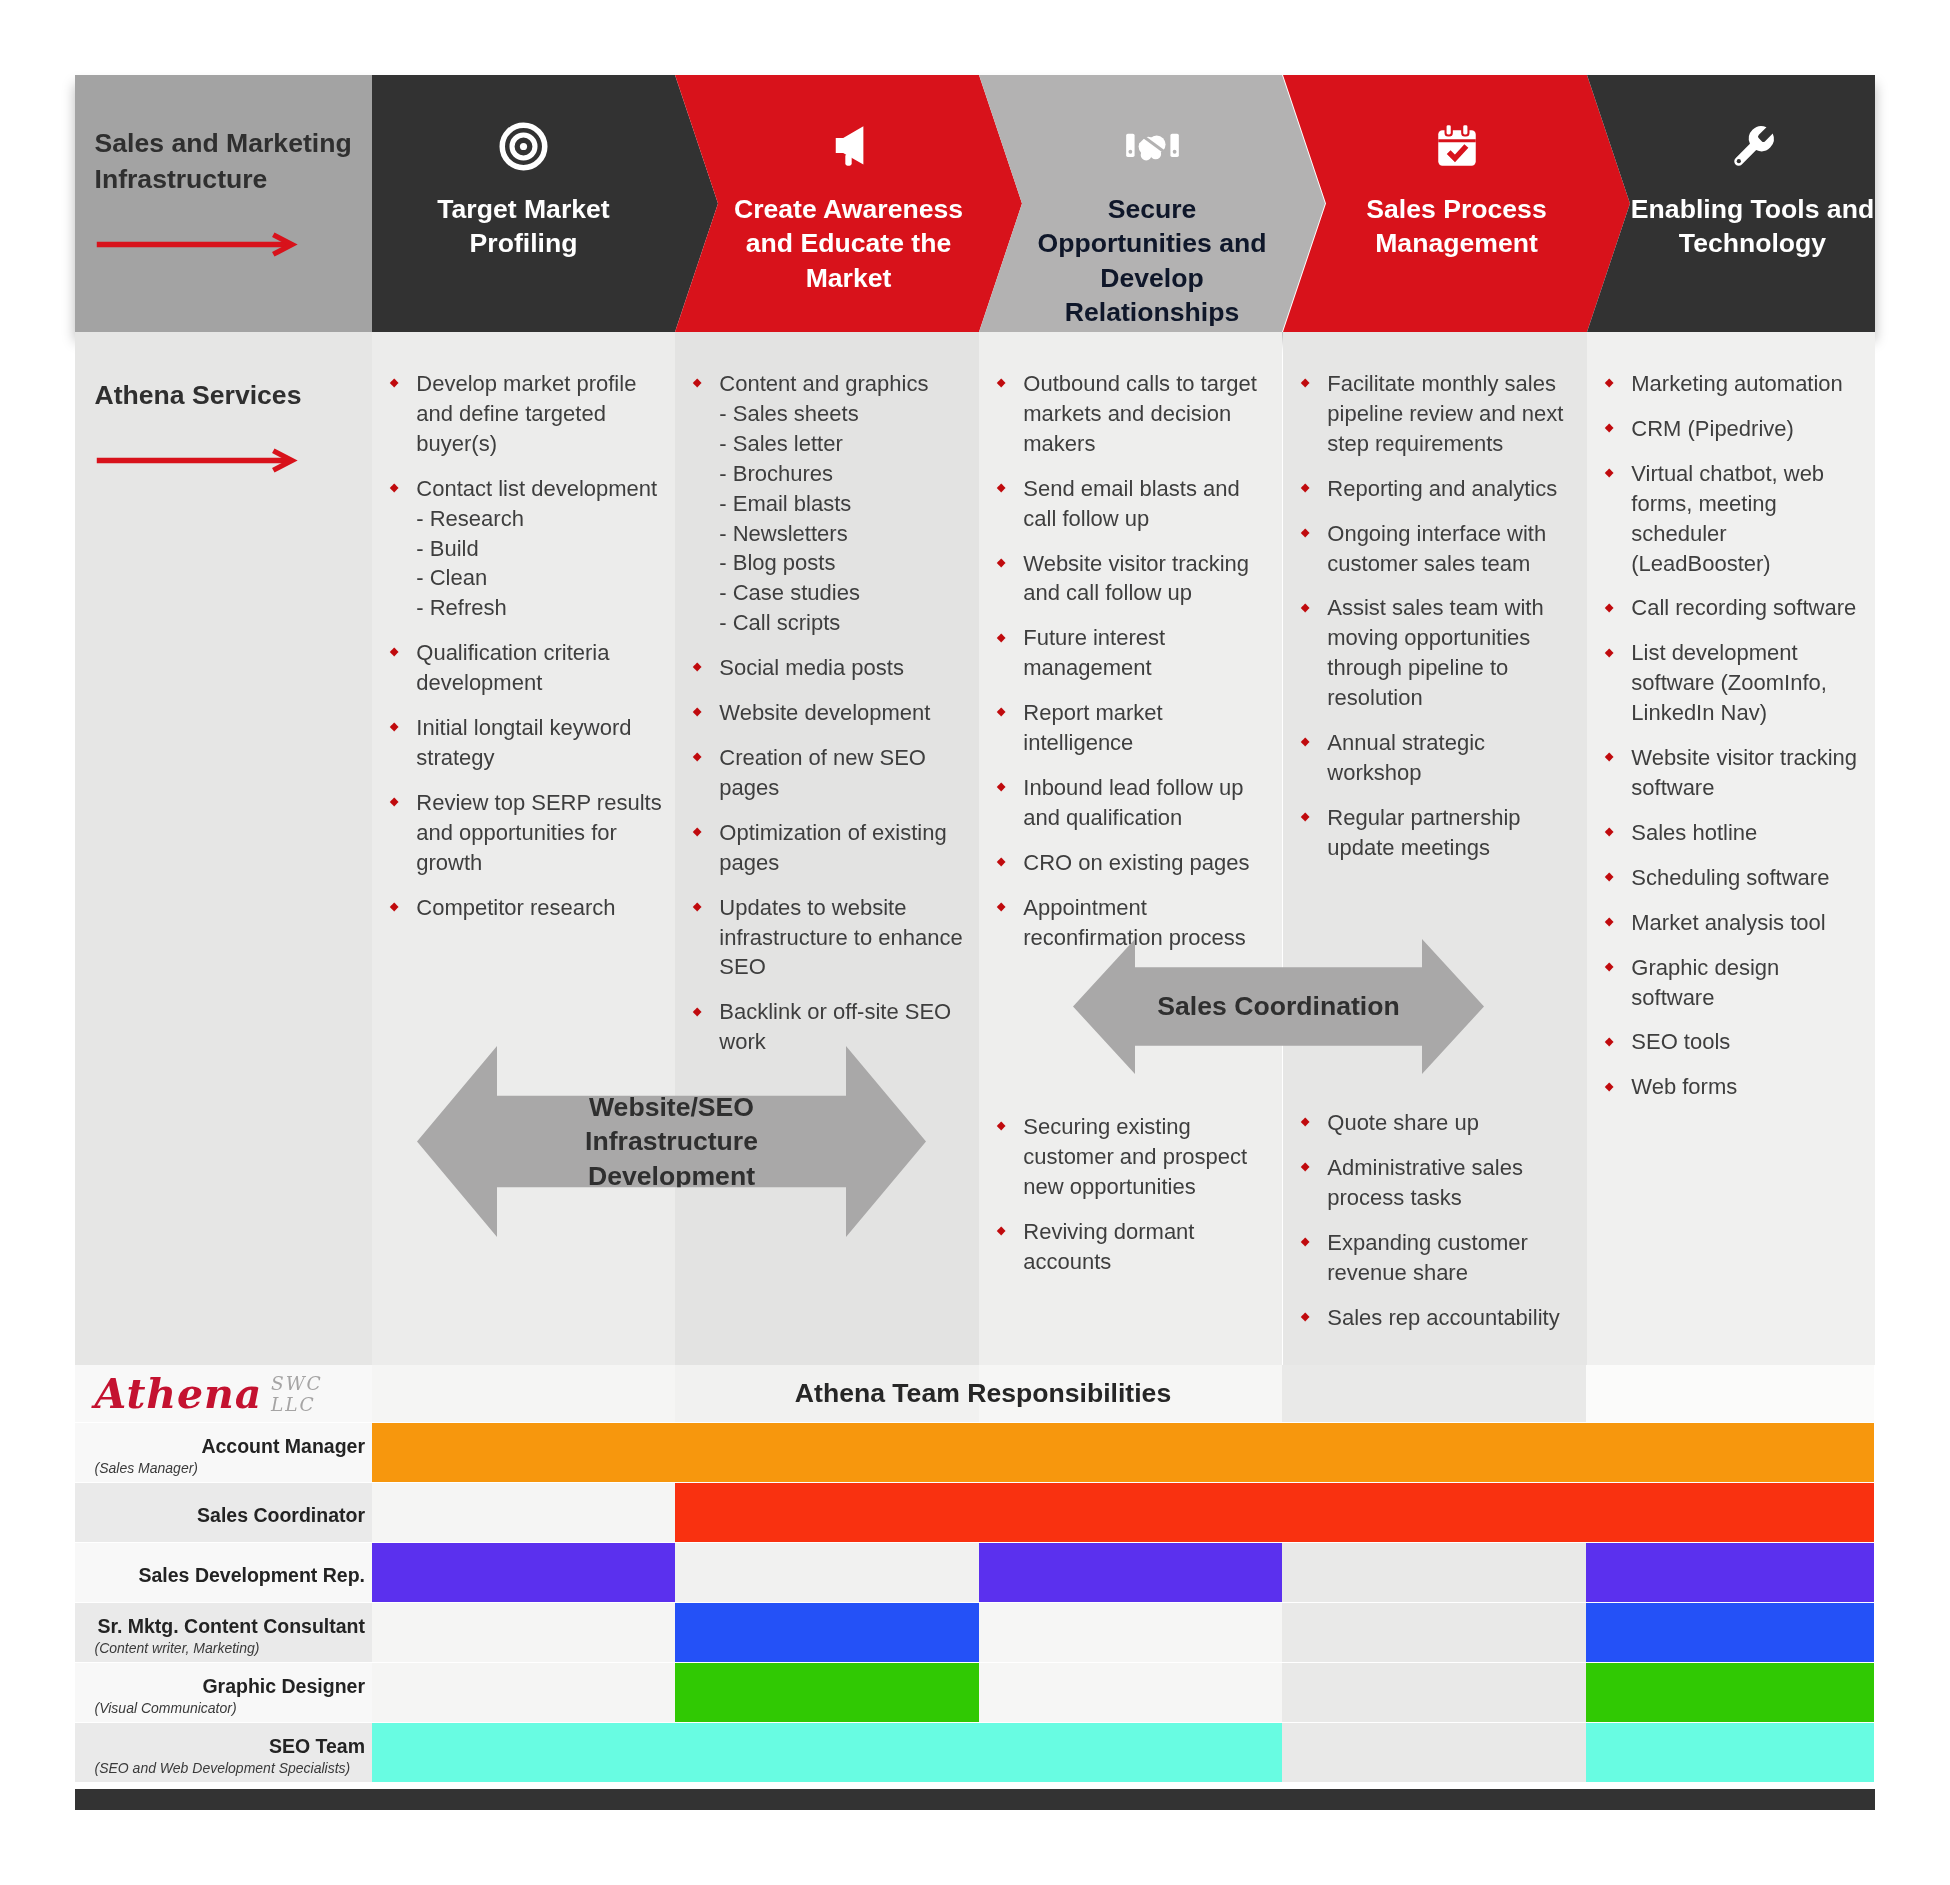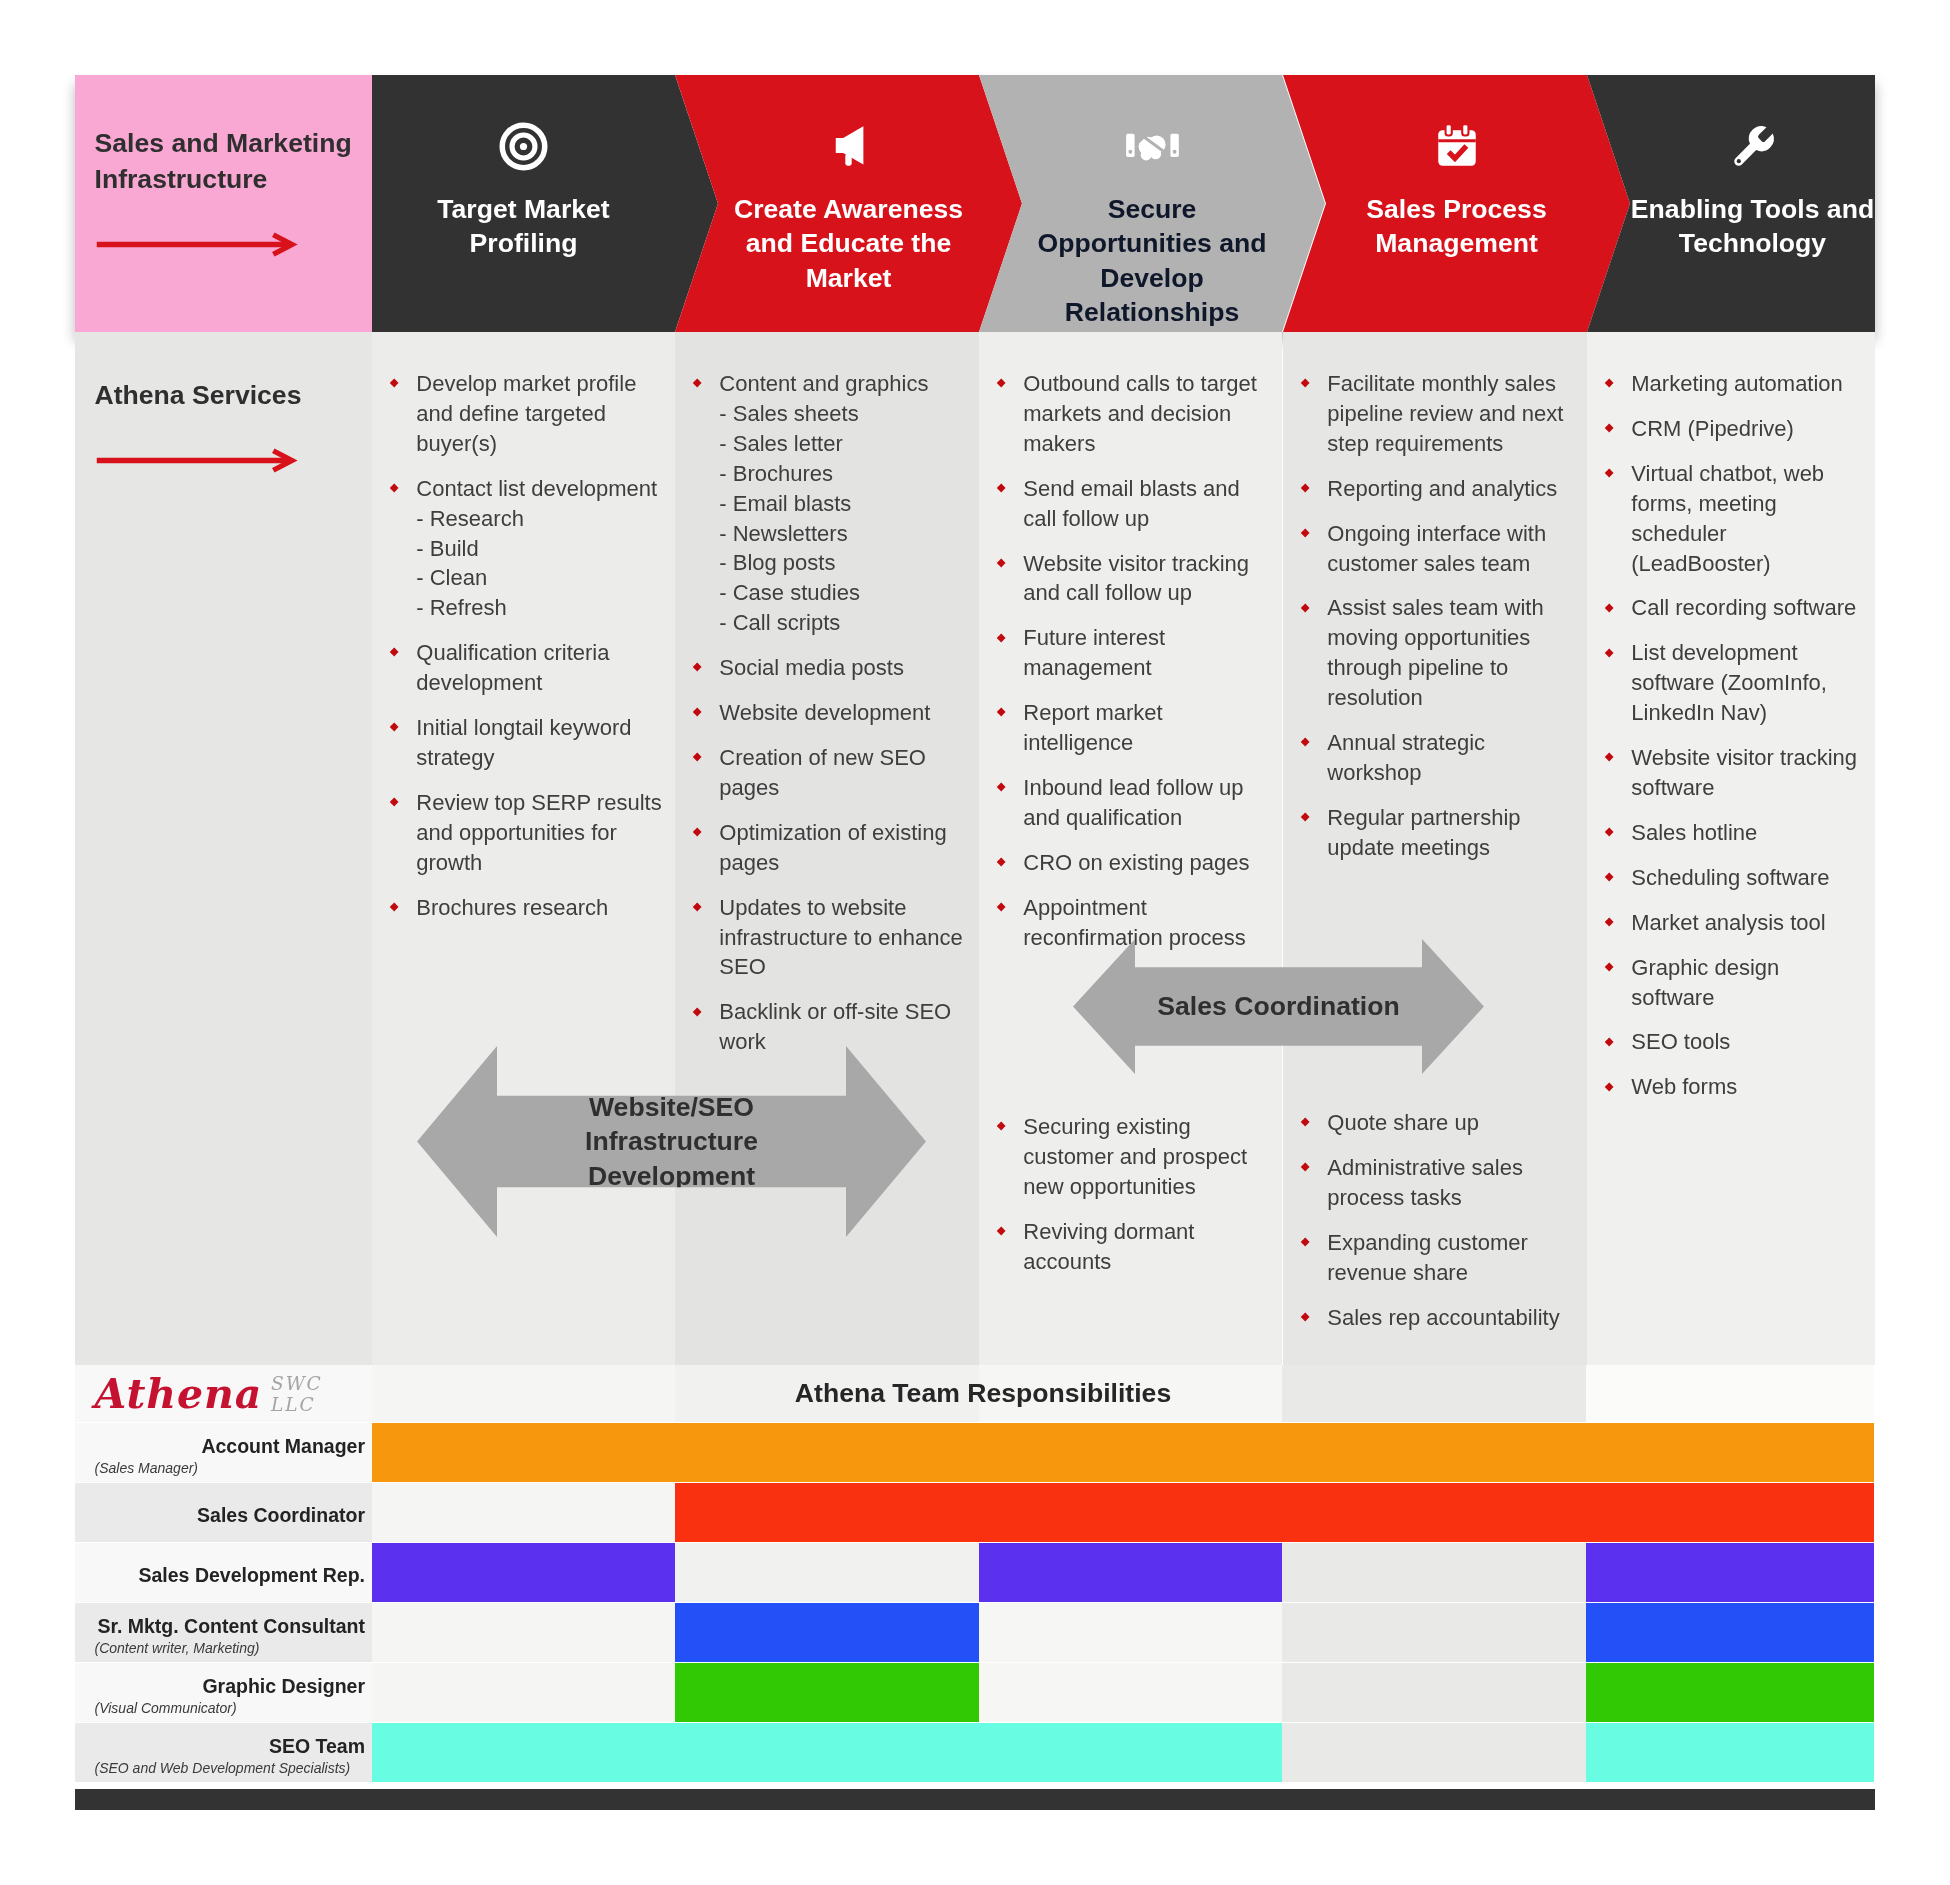--- a/index.html
+++ b/index.html
@@ -3,21 +3,21 @@
 <meta charset="utf-8">
 <style>
   html,body{margin:0;padding:0;background:#ffffff;}
   body{width:1951px;height:1885px;position:relative;overflow:hidden;
        font-family:"Liberation Sans",sans-serif;color:#3e3e3e;}
   .frame{position:absolute;left:75px;top:75px;width:1800px;height:1735px;background:#fff;}
 
   
   .header{position:absolute;left:0;top:0;width:1800px;height:257px;
           box-shadow:0 8.9px 12.4px rgba(0,0,0,.28);background:#fff;}
-  .label-block{position:absolute;left:0;top:0;width:316px;height:257px;background:#f9a8d4;
+  .label-block{position:absolute;left:0;top:0;width:316px;height:257px;background:#a3a3a3;
                box-sizing:border-box;padding:51px 23px 0 19.5px;}
   .label-title{font-size:26.6px;font-weight:bold;color:#2f2f2f;line-height:1.35;}
   .red-arrow{display:block;margin-top:34px;}
   .stage{position:absolute;top:0;height:257px;box-sizing:border-box;display:flex;
          flex-direction:column;align-items:center;padding-top:44px;gap:17.7px;}
   .stage .s-title{font-size:26.6px;font-weight:bold;color:#ffffff;text-align:center;line-height:1.3;max-width:266px;}
   .stage .s-icon{height:55px;display:flex;align-items:center;justify-content:center;}
 
   
   .cols{position:absolute;left:0;top:257px;width:1800px;height:1033px;}
@@ -156,21 +156,21 @@
           <div class="item">
             <span class="bullet">◆</span>
             <span class="itxt">Initial longtail keyword strategy</span>
           </div>
           <div class="item">
             <span class="bullet">◆</span>
             <span class="itxt">Review top SERP results and opportunities for growth</span>
           </div>
           <div class="item">
             <span class="bullet">◆</span>
-            <span class="itxt">Brochures research</span>
+            <span class="itxt">Competitor research</span>
           </div>
         </div>
       </div>
       <div class="col" style="left: 600px; width: 304px; background: rgb(227, 227, 226);">
         <div class="list">
           <div class="item">
             <span class="bullet">◆</span>
             <span class="itxt">Content and graphics<div class="sub">- Sales sheets</div><div class="sub">- Sales letter</div><div class="sub">- Brochures</div><div class="sub">- Email blasts</div><div class="sub">- Newsletters</div><div class="sub">- Blog posts</div><div class="sub">- Case studies</div><div class="sub">- Call scripts</div></span>
           </div>
           <div class="item">

